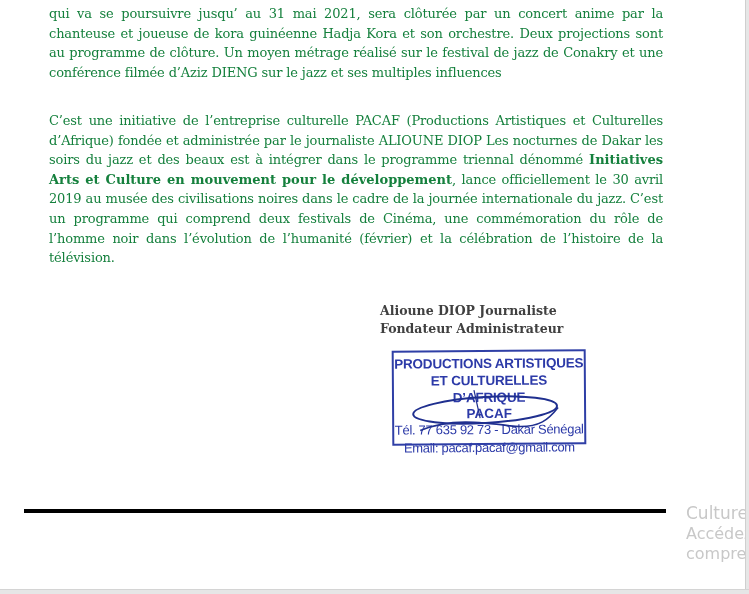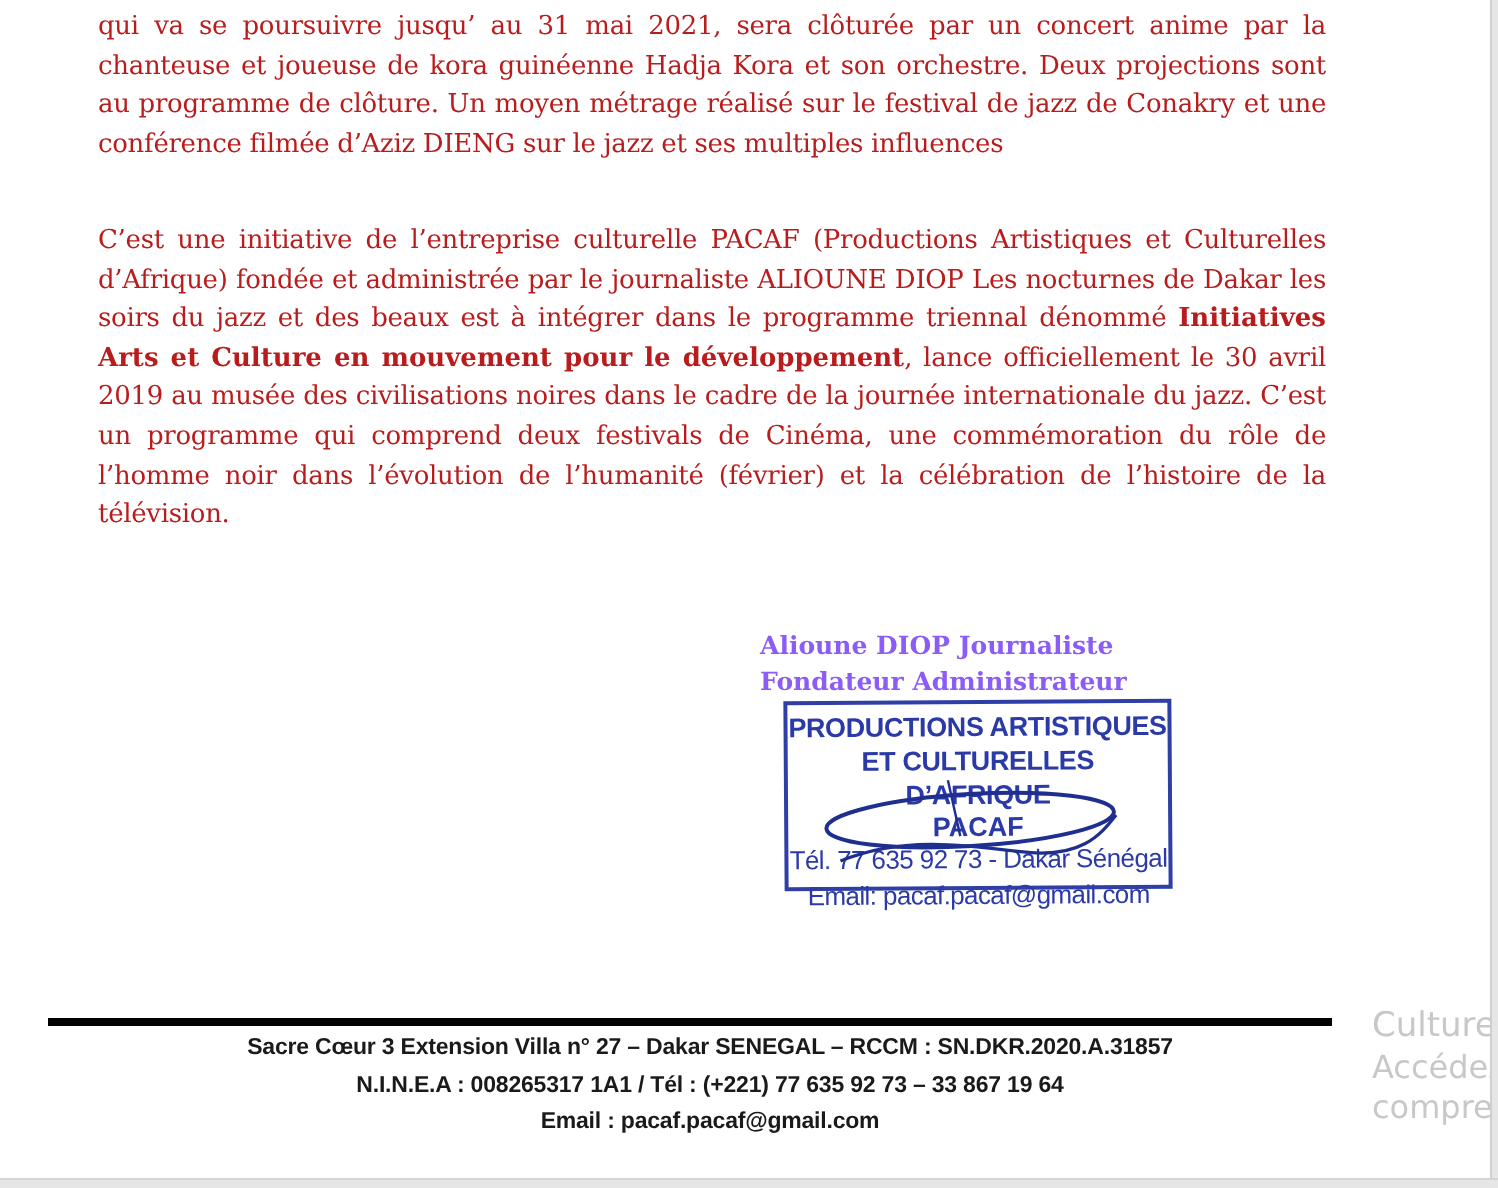--- a/index.html
+++ b/index.html
@@ -15,30 +15,30 @@
       position: absolute; left: 745px; top: 0; width: 4px; height: 594px;
       background: #e6e6e6; border-left: 1px solid #cfcfcf;
     }
     .bottom-strip {
       position: absolute; left: 0; top: 589px; width: 749px; height: 5px;
       background: #e6e6e6; border-top: 1px solid #d4d4d4;
     }
     .body-text {
       position: absolute; left: 49px; width: 614px;
       font-family: "DejaVu Serif", serif; font-size: 13px;
-      line-height: 19.6px; color: #b91c1c;
+      line-height: 19.6px; color: #15803d;
       text-align: justify; letter-spacing: -0.15px;
     }
     .para1 { top: 4px; }
     .para2 { top: 111px; }
     .body-text b { font-weight: bold; letter-spacing: 0; }
     .signature {
-      position: absolute; left: 380px; top: 314px;
+      position: absolute; left: 380px; top: 302px;
       font-family: "DejaVu Serif", serif; font-weight: bold;
-      font-size: 12.5px; line-height: 18px; color: #8b5cf6;
+      font-size: 12.5px; line-height: 18px; color: #404040;
     }
     .stamp {
       position: absolute; left: 392px; top: 350px; width: 194px; height: 95px;
       border: 2px solid #2f3fa6; box-sizing: border-box;
       font-family: "Liberation Sans", sans-serif; color: #2c3aa8;
       text-align: center; transform: rotate(-0.4deg);
     }
     .stamp .l1, .stamp .l2 { font-weight: bold; font-size: 13.5px; line-height: 17px; letter-spacing: -0.2px; }
     .stamp .l1 { margin-top: 3px; }
     .stamp .l3 { font-weight: bold; font-size: 13.5px; line-height: 15px; }
@@ -87,25 +87,20 @@
     <div class="l5">Email: pacaf.pacaf@gmail.com</div>
     <svg class="scribble" viewBox="0 0 150 50">
       <ellipse cx="75" cy="22" rx="72" ry="13" fill="none" stroke="#1f2f8f" stroke-width="2" transform="rotate(-3 75 22)"></ellipse>
       <path d="M10 42 C 40 30, 70 34, 100 38 S 140 30, 148 20" fill="none" stroke="#1f2f8f" stroke-width="1.6"></path>
       <path d="M64 2 L 70 30" fill="none" stroke="#1f2f8f" stroke-width="1.2"></path>
     </svg>
   </div>
 
   <div class="rule"></div>
 
-  <div class="footer">
-    <div>Sacre Cœur 3 Extension  Villa n° 27 – Dakar SENEGAL –  RCCM : SN.DKR.2020.A.31857</div>
-    <div>N.I.N.E.A : 008265317 1A1 / Tél : (+221)  77 635 92 73 – 33 867 19 64</div>
-    <div>Email : pacaf.pacaf@gmail.com</div>
-  </div>
 
   <div class="watermark">
     <div class="w1">Culture</div>
     <div class="w2">Accédez à</div>
     <div class="w3">comprend W</div>
   </div>
 </div>
 
 <div class="page-edge"></div>
 <div class="bottom-strip"></div>

